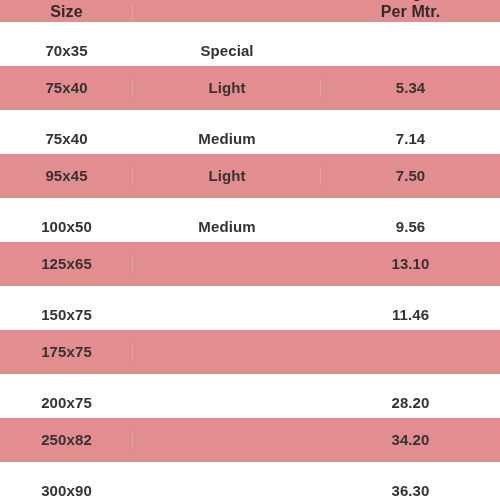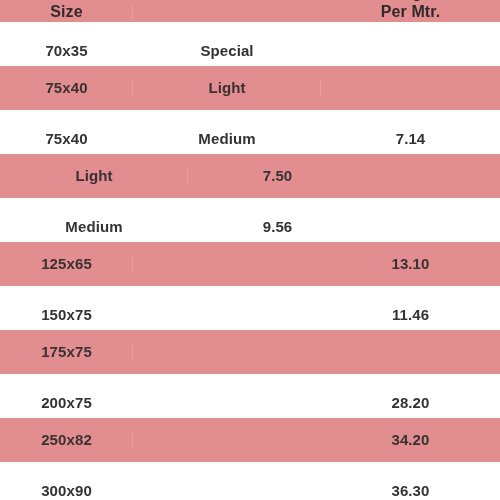--- a/index.html
+++ b/index.html
@@ -95,34 +95,37 @@
   </div>
 
   <div class="row white">
     <div class="cell c-size">70x35</div>
     <div class="cell c-class">Special</div>
   </div>
 
   <div class="row pink">
     <div class="cell c-size">75x40</div>
     <div class="cell c-class">Light</div>
+    <div class="cell c-weight">5.34</div>
   </div>
 
   <div class="row white">
     <div class="cell c-size">75x40</div>
     <div class="cell c-class">Medium</div>
     <div class="cell c-weight">7.14</div>
   </div>
 
   <div class="row pink">
+    <div class="cell c-size">95x45</div>
     <div class="cell c-class">Light</div>
     <div class="cell c-weight">7.50</div>
   </div>
 
   <div class="row white">
+    <div class="cell c-size">100x50</div>
     <div class="cell c-class">Medium</div>
     <div class="cell c-weight">9.56</div>
   </div>
 
   <div class="row pink">
     <div class="cell c-size">125x65</div>
     <div class="cell c-class"></div>
     <div class="cell c-weight">13.10</div>
   </div>
 

